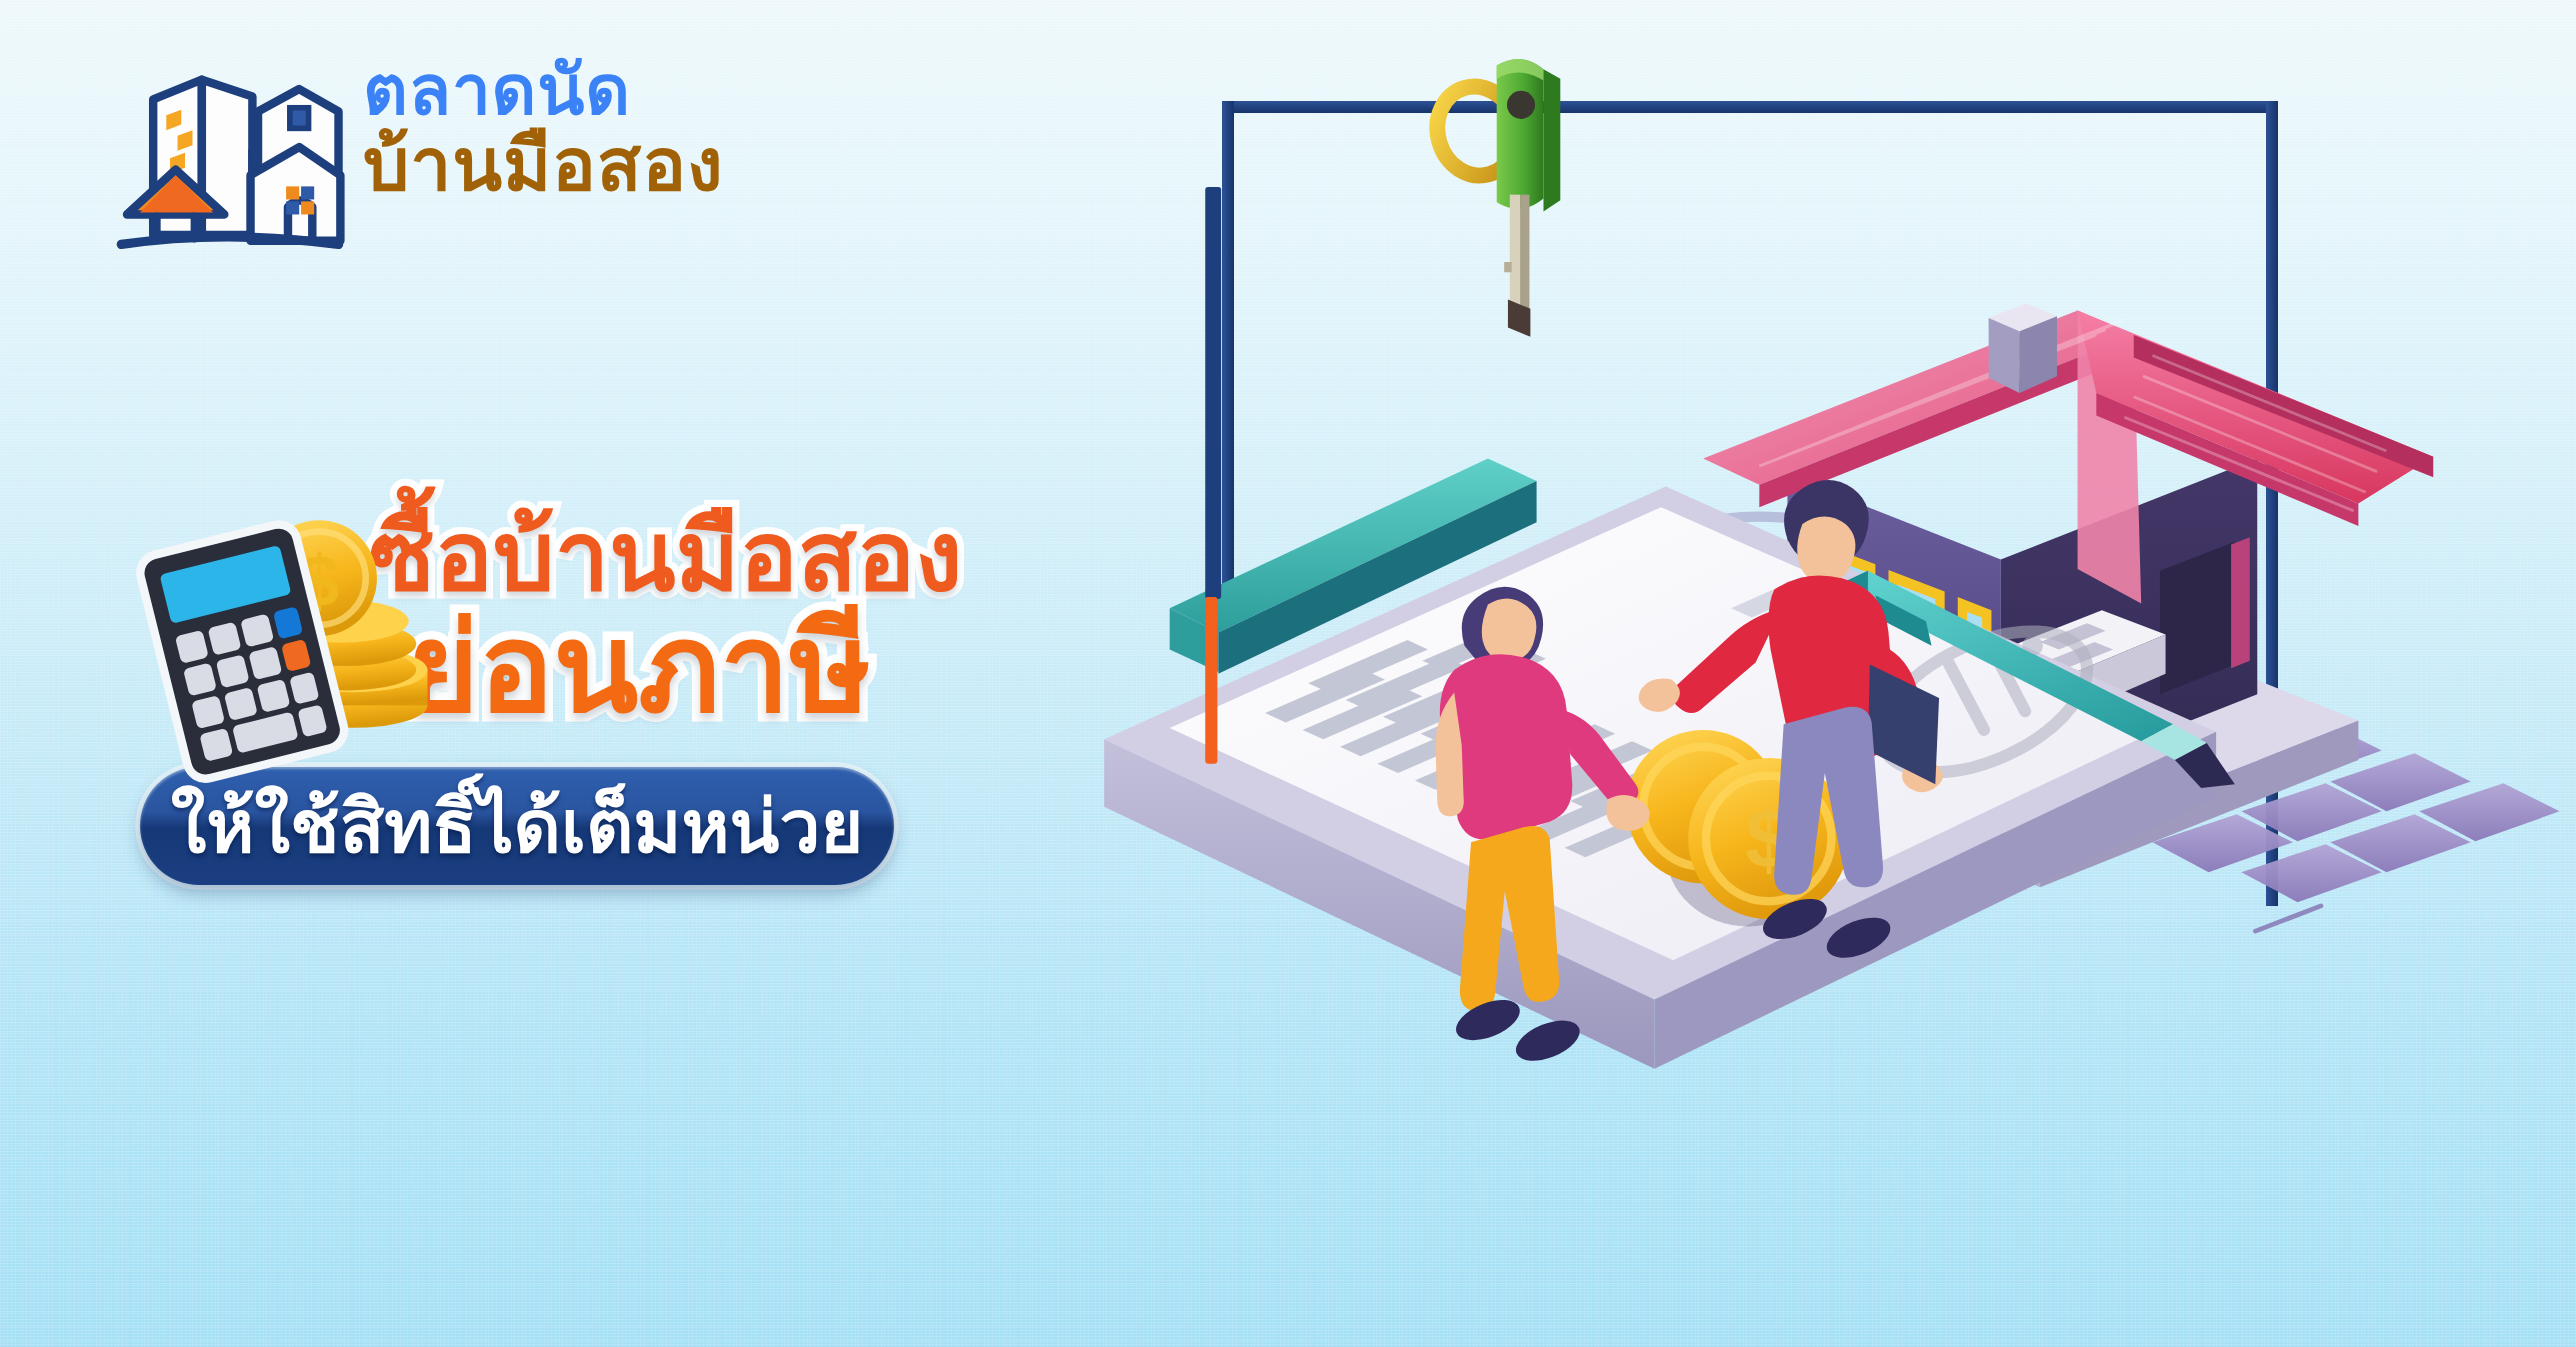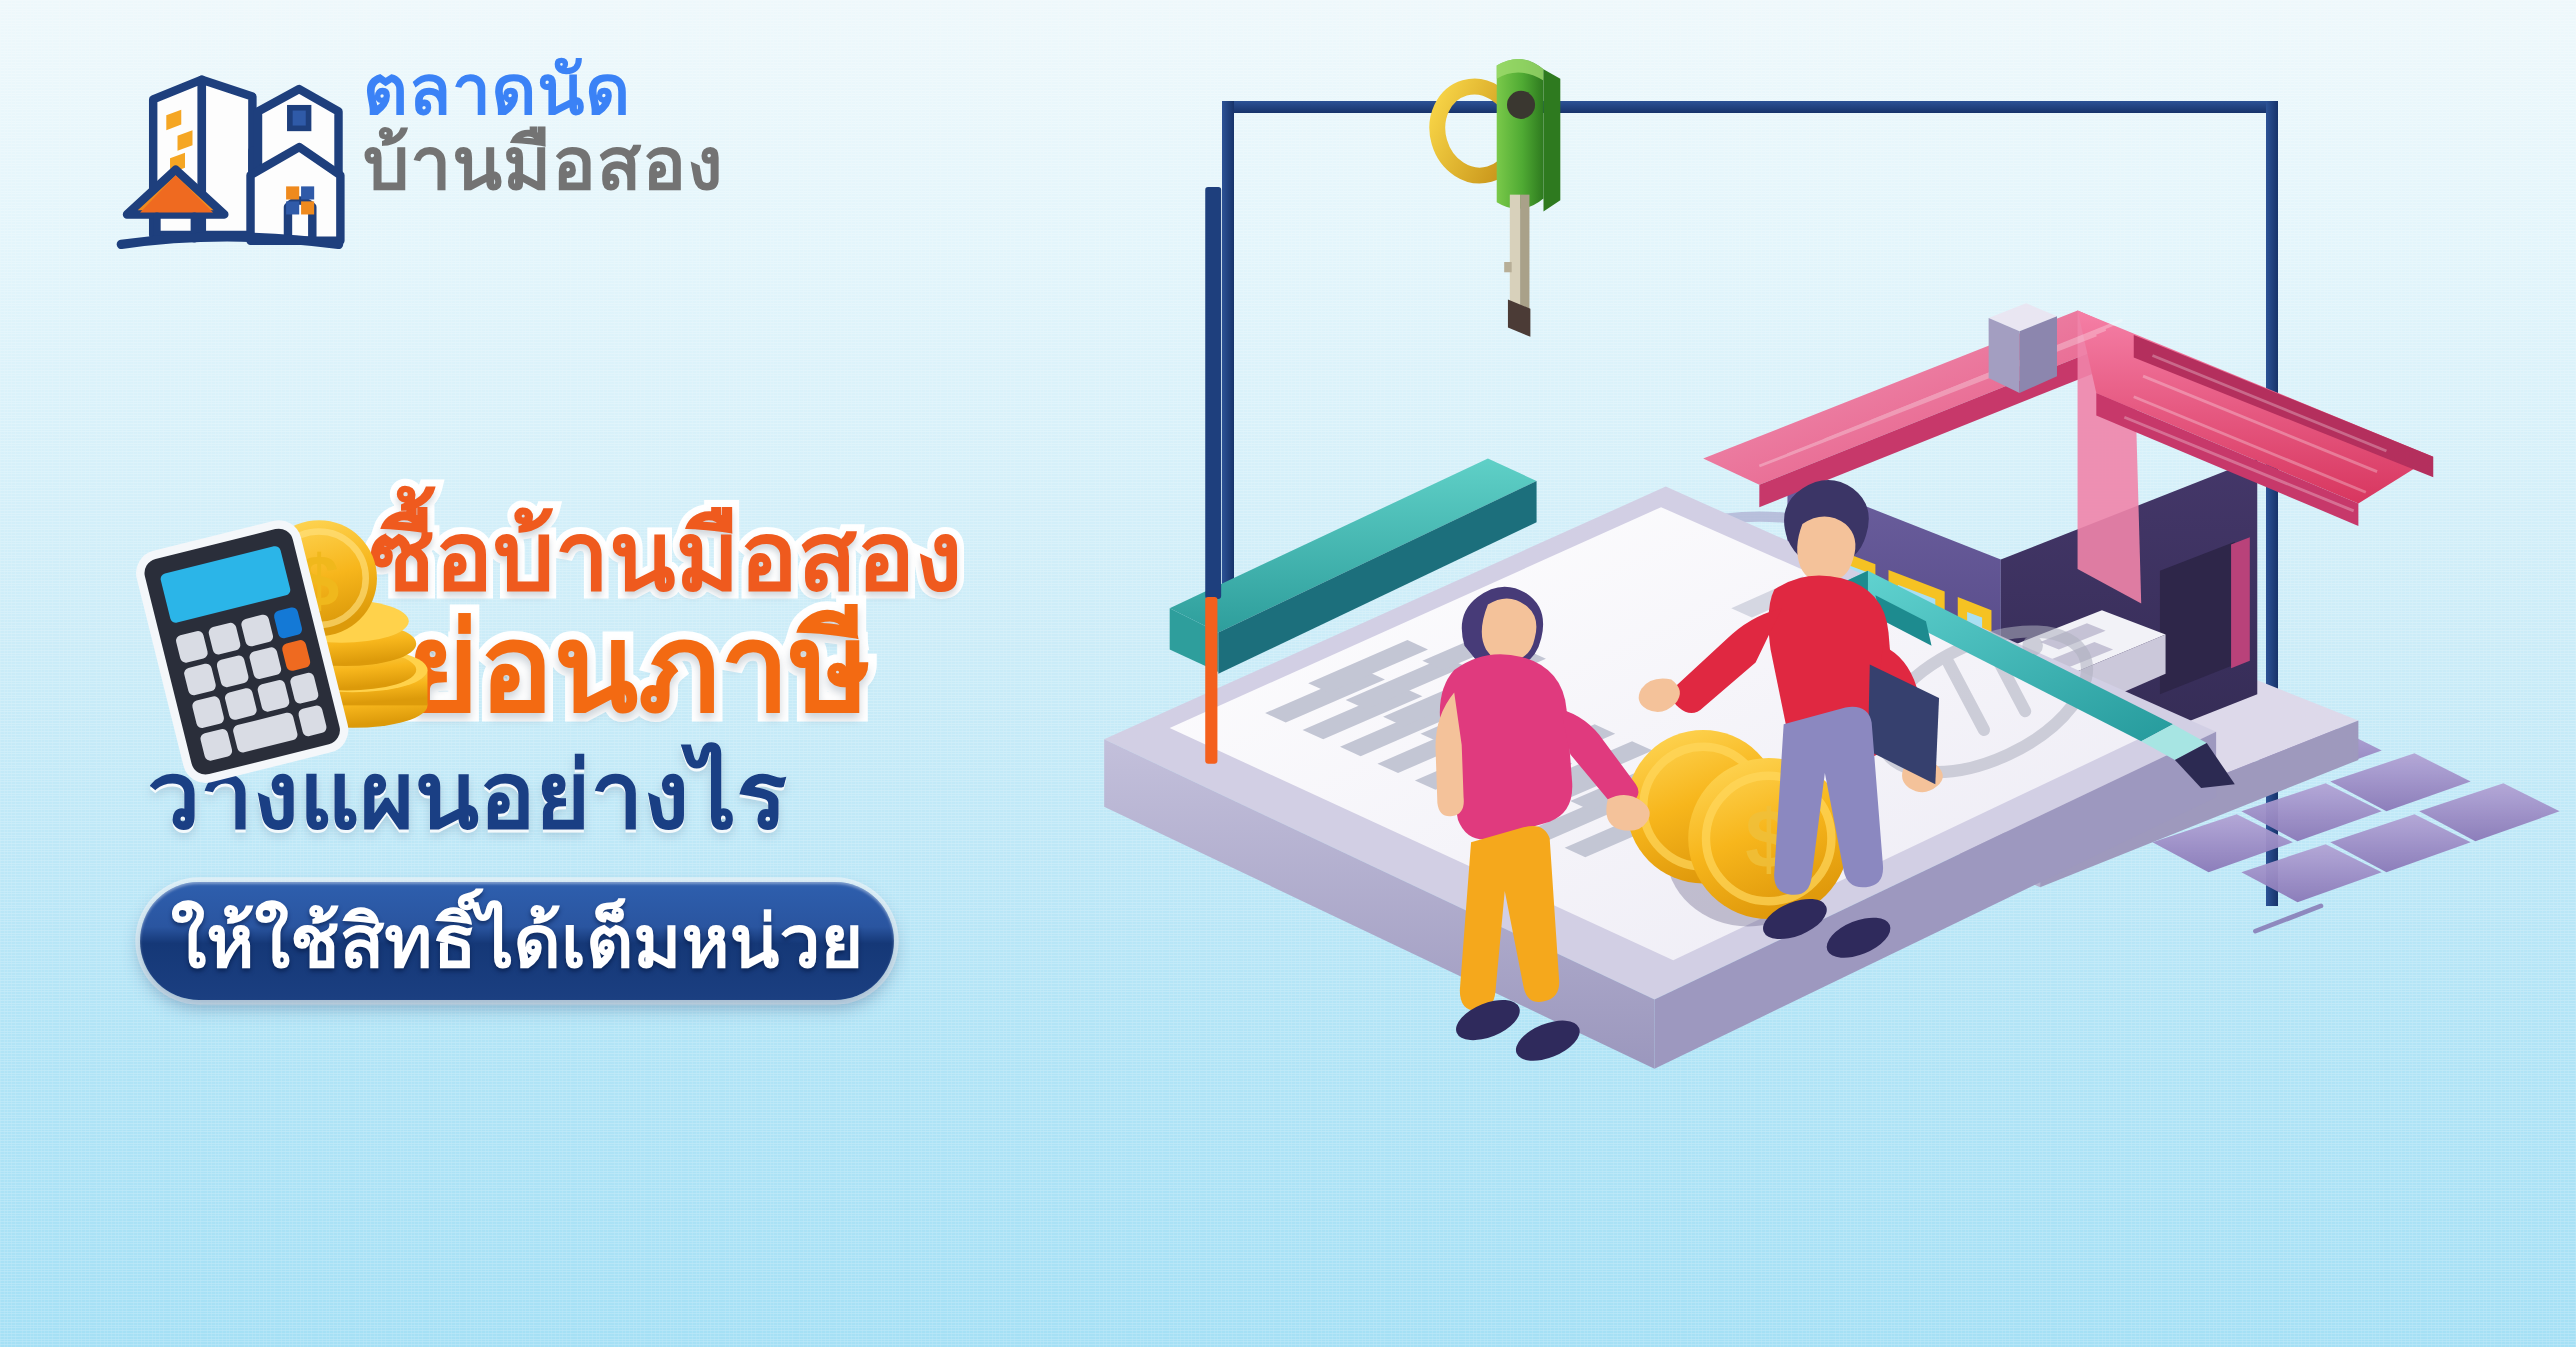--- a/index.html
+++ b/index.html
@@ -20,22 +20,22 @@
 
   
   #logo{ position:absolute; left:112px; top:49px; width:637px; height:206px; z-index:6; }
   #logo .mark{ position:absolute; left:0; top:7.5px; width:234px; height:197px; }
   #logo .wordmark{ position:absolute; left:251px; top:7.5px; width:393px; height:187px; }
   .logo-line1{
     font-size:69px; font-weight:bold; color:#3b82f6; line-height:.98;
     letter-spacing:0.9px; white-space:nowrap;
   }
   .logo-line2{
-    font-size:73px; font-weight:bold; color:#737373; line-height:1.02;
-    letter-spacing:0.9px; white-space:nowrap; margin-top:3.7px;font-family:Liberation Serif, serif;
+    font-size:73px; font-weight:bold; color:#a16207; line-height:1.02;
+    letter-spacing:0.9px; white-space:nowrap; margin-top:3.7px;
   }
 
   
   #frame{
     position:absolute; left:1222px; top:101px; width:1056px; height:805px; z-index:3;
   }
   #frame .ln{ position:absolute; background:#1e3f7d; }
   #frame .top{ left:0; top:0; width:1056px; height:12px; border-radius:1.9px;
                background:linear-gradient(180deg,#2c5296,#17336a); }
   #frame .left{ left:0; top:0; width:12px; height:524px;
@@ -456,18 +456,17 @@
   </div>
   <div class="wordmark">
     <div class="logo-line1">ตลาดนัด</div>
     <div class="logo-line2">บ้านมือสอง</div>
   </div>
 </div>
 
 <div id="headline">
   <div class="hl hl-1">ซื้อบ้านมือสอง</div>
   <div class="hl hl-2">ลดหย่อนภาษี</div>
-  <div class="hl hl-3">วางแผนอย่างไร</div>
   <div id="pill">
     <span class="pill-txt">ให้ใช้สิทธิ์ได้เต็มหน่วย</span>
   </div>
 </div>
 
 
 </body></html>

